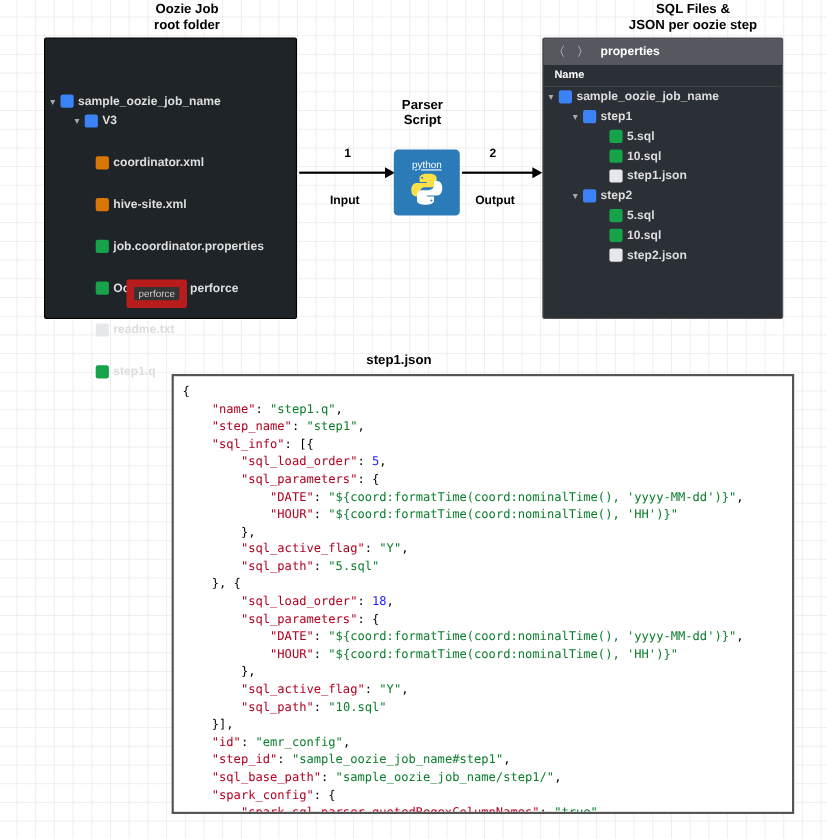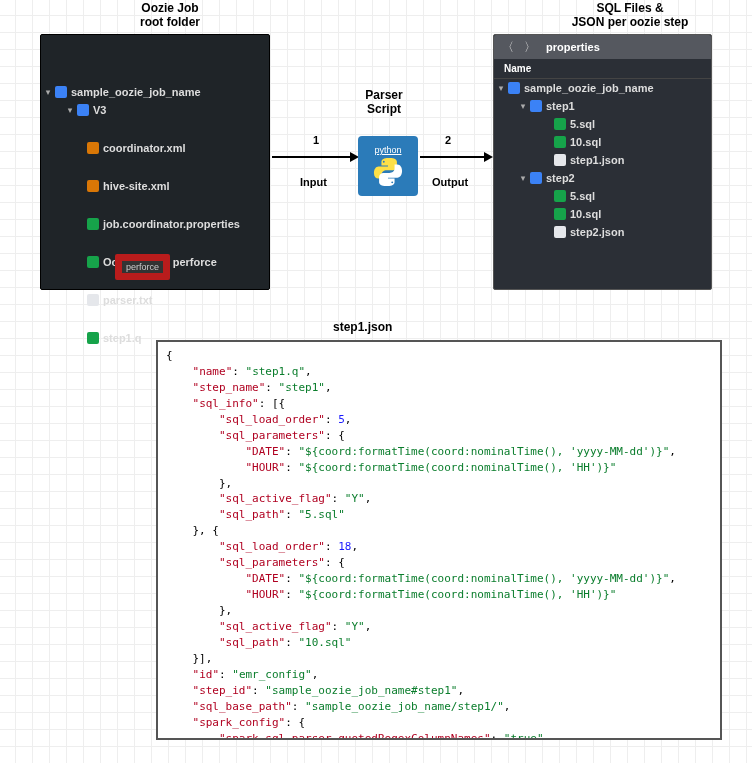--- a/index.html
+++ b/index.html
@@ -148,21 +148,21 @@
     <span class="fic prop"></span>
     <span class="flabel">job.coordinator.properties</span>
   </div>
   <div class="tree-row indent3" style="position:relative;">
     <span class="fic prop"></span>
     <span class="flabel"><span>Ooz</span><span style="visibility:hidden;">________</span><span>perforce</span></span>
     <span class="perforce-tag" style="left:74px; top:1px;">perforce</span>
   </div>
   <div class="tree-row indent3">
     <span class="fic txt"></span>
-    <span class="flabel">parser.txt</span>
+    <span class="flabel">readme.txt</span>
   </div>
   <div class="tree-row indent3">
     <span class="fic q"></span>
     <span class="flabel">step1.q</span>
   </div>
 </div>
 
 <div class="arrow-lbl" style="top:134px; left:313px;">1</div>
 <div class="arrow-lbl" style="top:134px; left:445px;">2</div>
 <div class="arrow-lbl" style="top:176px; left:300px;">Input</div>

